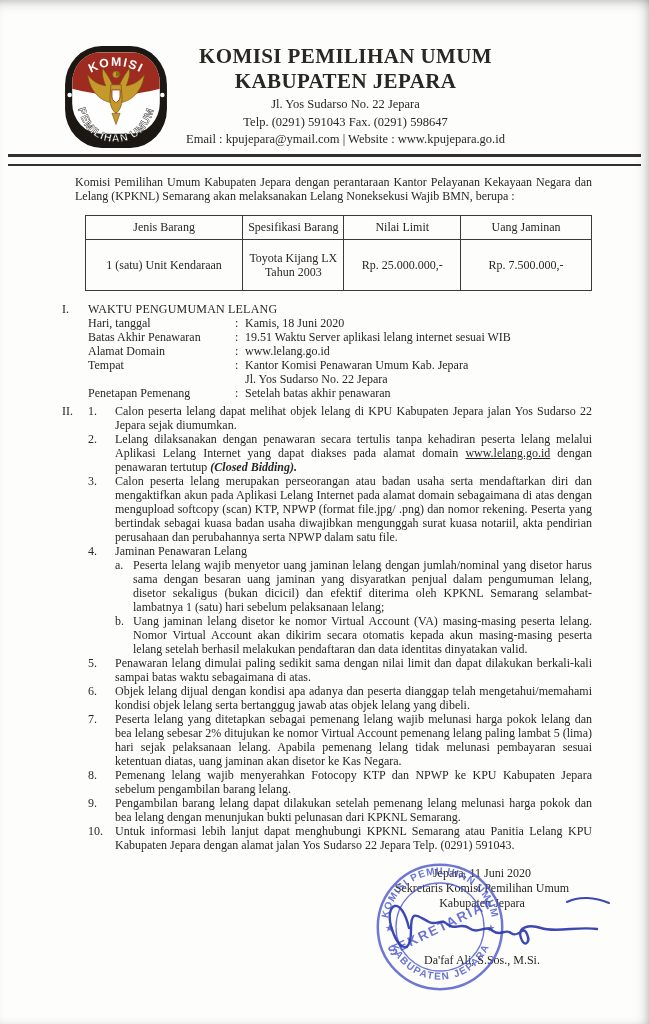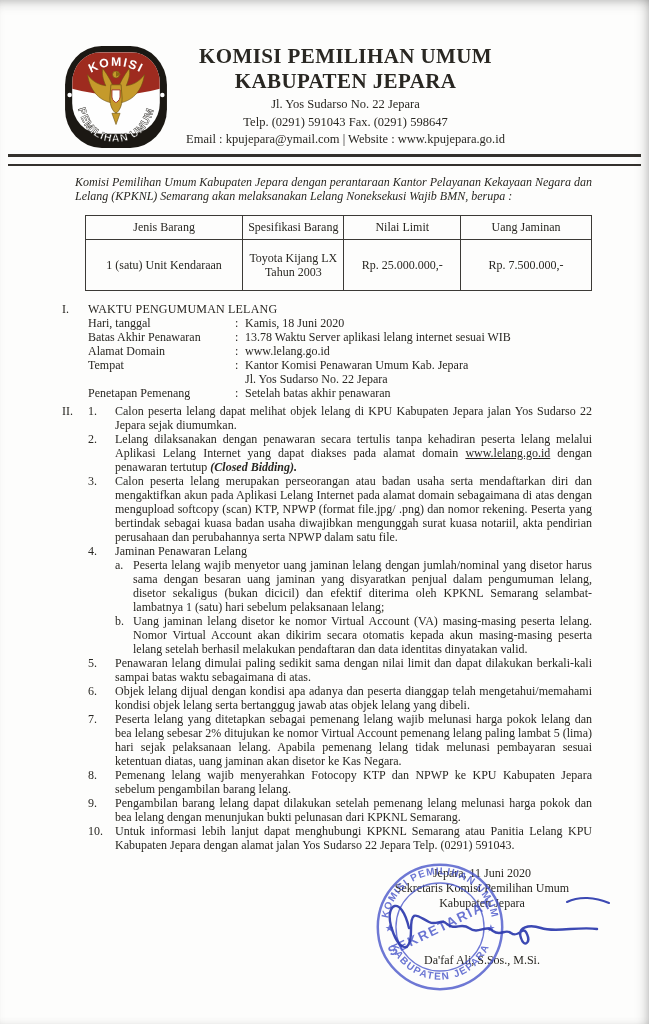--- a/index.html
+++ b/index.html
@@ -92,21 +92,21 @@
       <div class="addr">Jl. Yos Sudarso No. 22 Jepara</div>
       <div class="addr">Telp. (0291) 591043 Fax. (0291) 598647</div>
       <div class="addr">Email : kpujepara@ymail.com | Website : www.kpujepara.go.id</div>
     </div>
   </div>
   <div class="divider"></div>
 
   <div class="content">
 
 
-    <p class="intro" style="margin:9px 0 0 0;font-style:italic;">Komisi Pemilihan Umum Kabupaten Jepara dengan perantaraan Kantor Pelayanan Kekayaan Negara dan Lelang (KPKNL) Semarang akan melaksanakan Lelang Noneksekusi Wajib BMN, berupa :</p>
+    <p class="intro" style="margin:9px 0 0 0;">Komisi Pemilihan Umum Kabupaten Jepara dengan perantaraan Kantor Pelayanan Kekayaan Negara dan Lelang (KPKNL) Semarang akan melaksanakan Lelang Noneksekusi Wajib BMN, berupa :</p>
 
     <table class="goods">
       <tbody>
           <tr>
         <th class="col-jenis">Jenis Barang</th>
         <th class="col-spec">Spesifikasi Barang</th>
         <th class="col-limit">Nilai Limit</th>
         <th class="col-jaminan">Uang Jaminan</th>
       </tr>
       <tr>
@@ -125,21 +125,21 @@
       <span class="roman">I.</span>
       <div class="sec-head">WAKTU PENGUMUMAN LELANG</div>
       <div class="kv">
         <span>Hari, tanggal</span>
           <span>:</span>
           <span>Kamis, 18 Juni 2020</span>
       </div>
       <div class="kv">
         <span>Batas Akhir Penawaran</span>
           <span>:</span>
-          <span>13.78 Waktu Server aplikasi lelang internet sesuai WIB</span>
+          <span>19.51 Waktu Server aplikasi lelang internet sesuai WIB</span>
       </div>
       <div class="kv">
         <span>Alamat Domain</span>
           <span>:</span>
           <span>www.lelang.go.id</span>
       </div>
       <div class="kv">
         <span>Tempat</span>
           <span>:</span>
           <span>Kantor Komisi Penawaran Umum Kab. Jepara</span>

